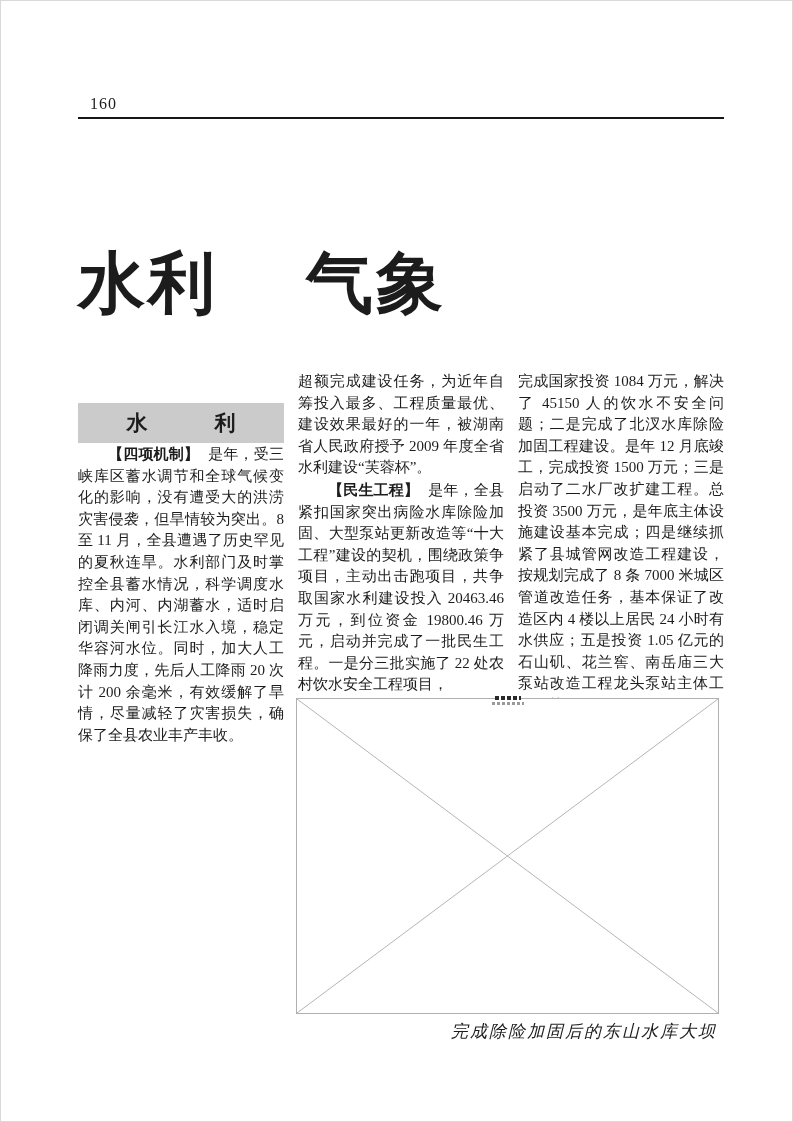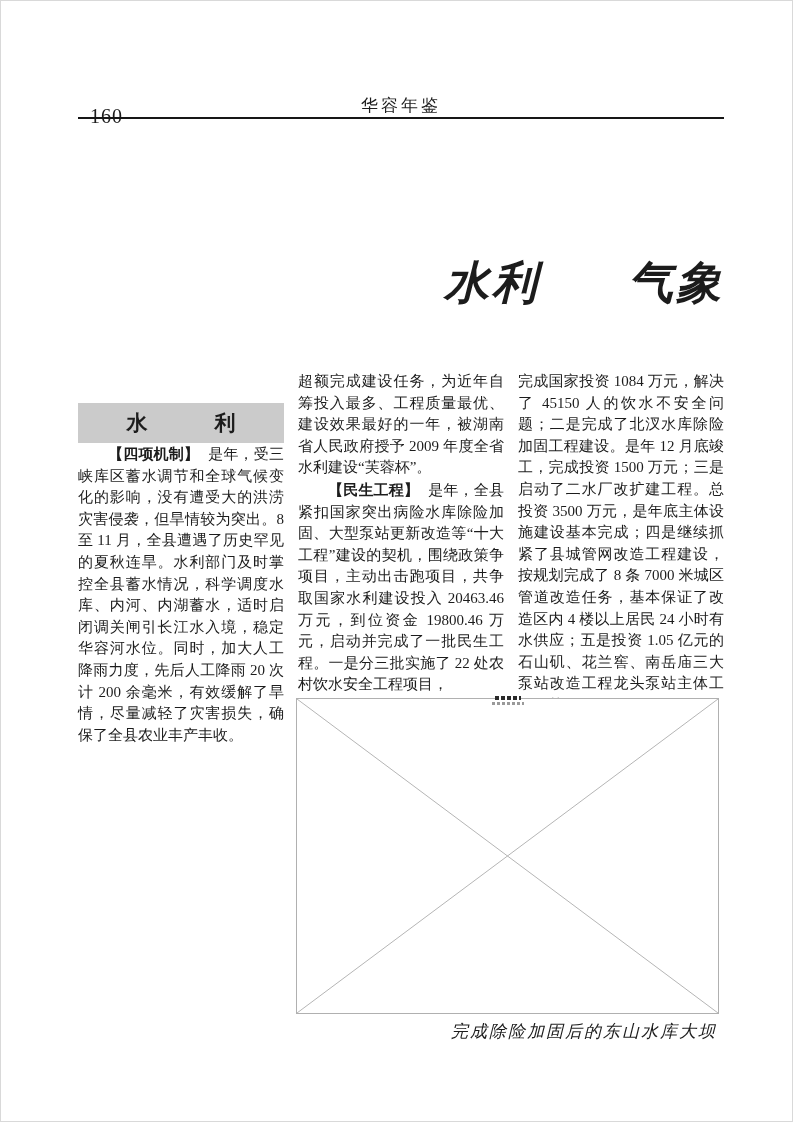--- a/index.html
+++ b/index.html
@@ -11,36 +11,36 @@
   .page{
     position:relative;
     width:793px;height:1122px;
     background:#ffffff;
     box-shadow:inset 0 0 0 1px #d9d9d9;
     overflow:hidden;
     color:#1c1c1c;
   }
   
   .folio{
-    position:absolute;left:90px;top:105px;
-    font-size:20px;letter-spacing:1px;
+    position:absolute;left:90px;top:95px;
+    font-size:16px;letter-spacing:1px;
   }
   .running-title{
     position:absolute;left:78px;top:94px;width:646px;
     text-align:center;font-size:17px;letter-spacing:3px;
   }
   .header-rule{
     position:absolute;left:78px;top:117px;width:646px;height:2px;
     background:#161616;
   }
   
   .chapter-title{
     position:absolute;left:78px;top:243px;width:646px;
-    text-align:right;font-weight:bold;font-size:45px;line-height:80px;
-    letter-spacing:3px;white-space:nowrap;font-style:italic;
+    text-align:left;font-weight:bold;font-size:67px;line-height:80px;
+    letter-spacing:3px;white-space:nowrap;
   }
   .chapter-title .w1{margin-right:44px;}
   .chapter-title .w2{margin-left:44px;}
   
   .columns{
     position:absolute;left:78px;top:371px;width:646px;
     display:flex;gap:14px;
   }
   .col{width:206px;font-size:15px;line-height:21.6px;text-align:justify;}
   .section-box{
@@ -84,21 +84,20 @@
     text-align:right;font-size:17px;font-style:italic;
     letter-spacing:2px;
   }
 </style>
 </head>
 <body>
 
 <div class="page">
 
   <div class="folio">160</div>
-  <div class="running-title">华容年鉴</div>
   <div class="header-rule"></div>
 
   <div class="chapter-title">
     <span class="w1">水利</span><span class="w2">气象</span>
   </div>
 
   <div class="columns">
 
     <div class="col col-left">
       <div class="section-box">

